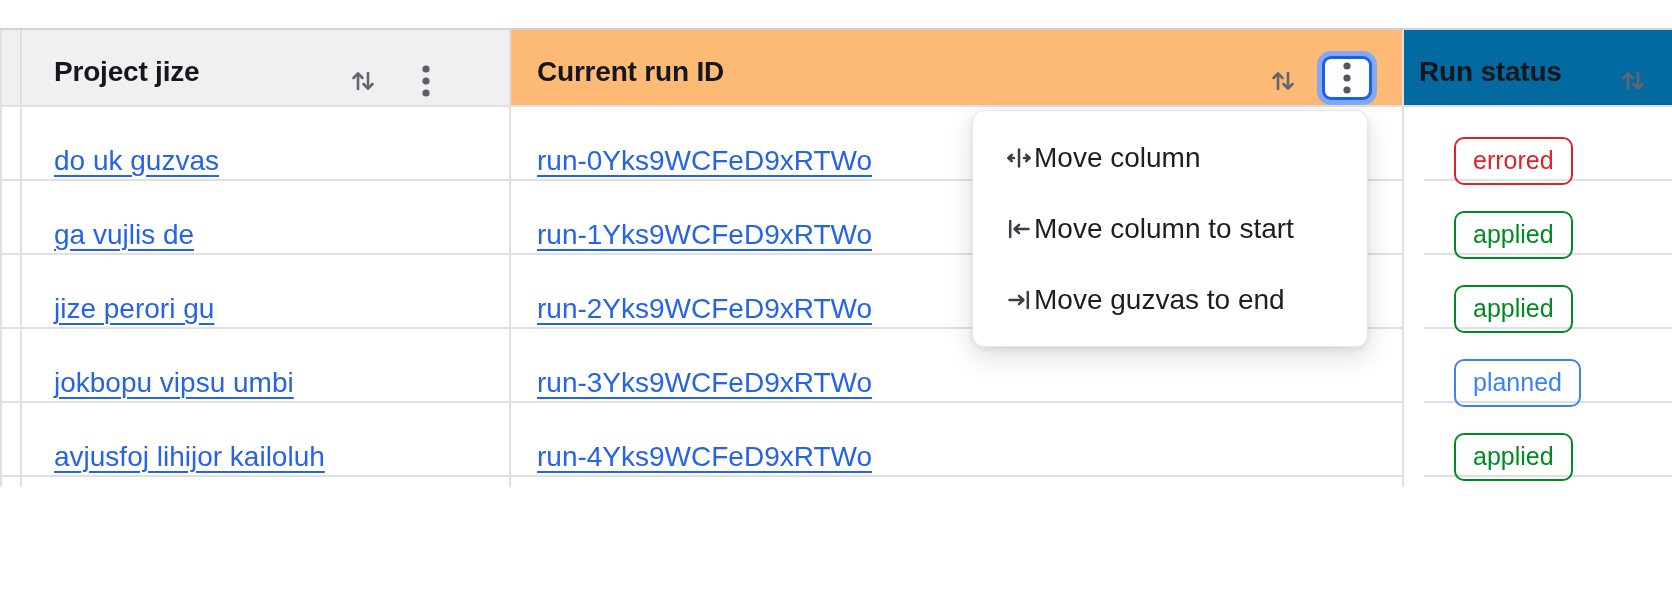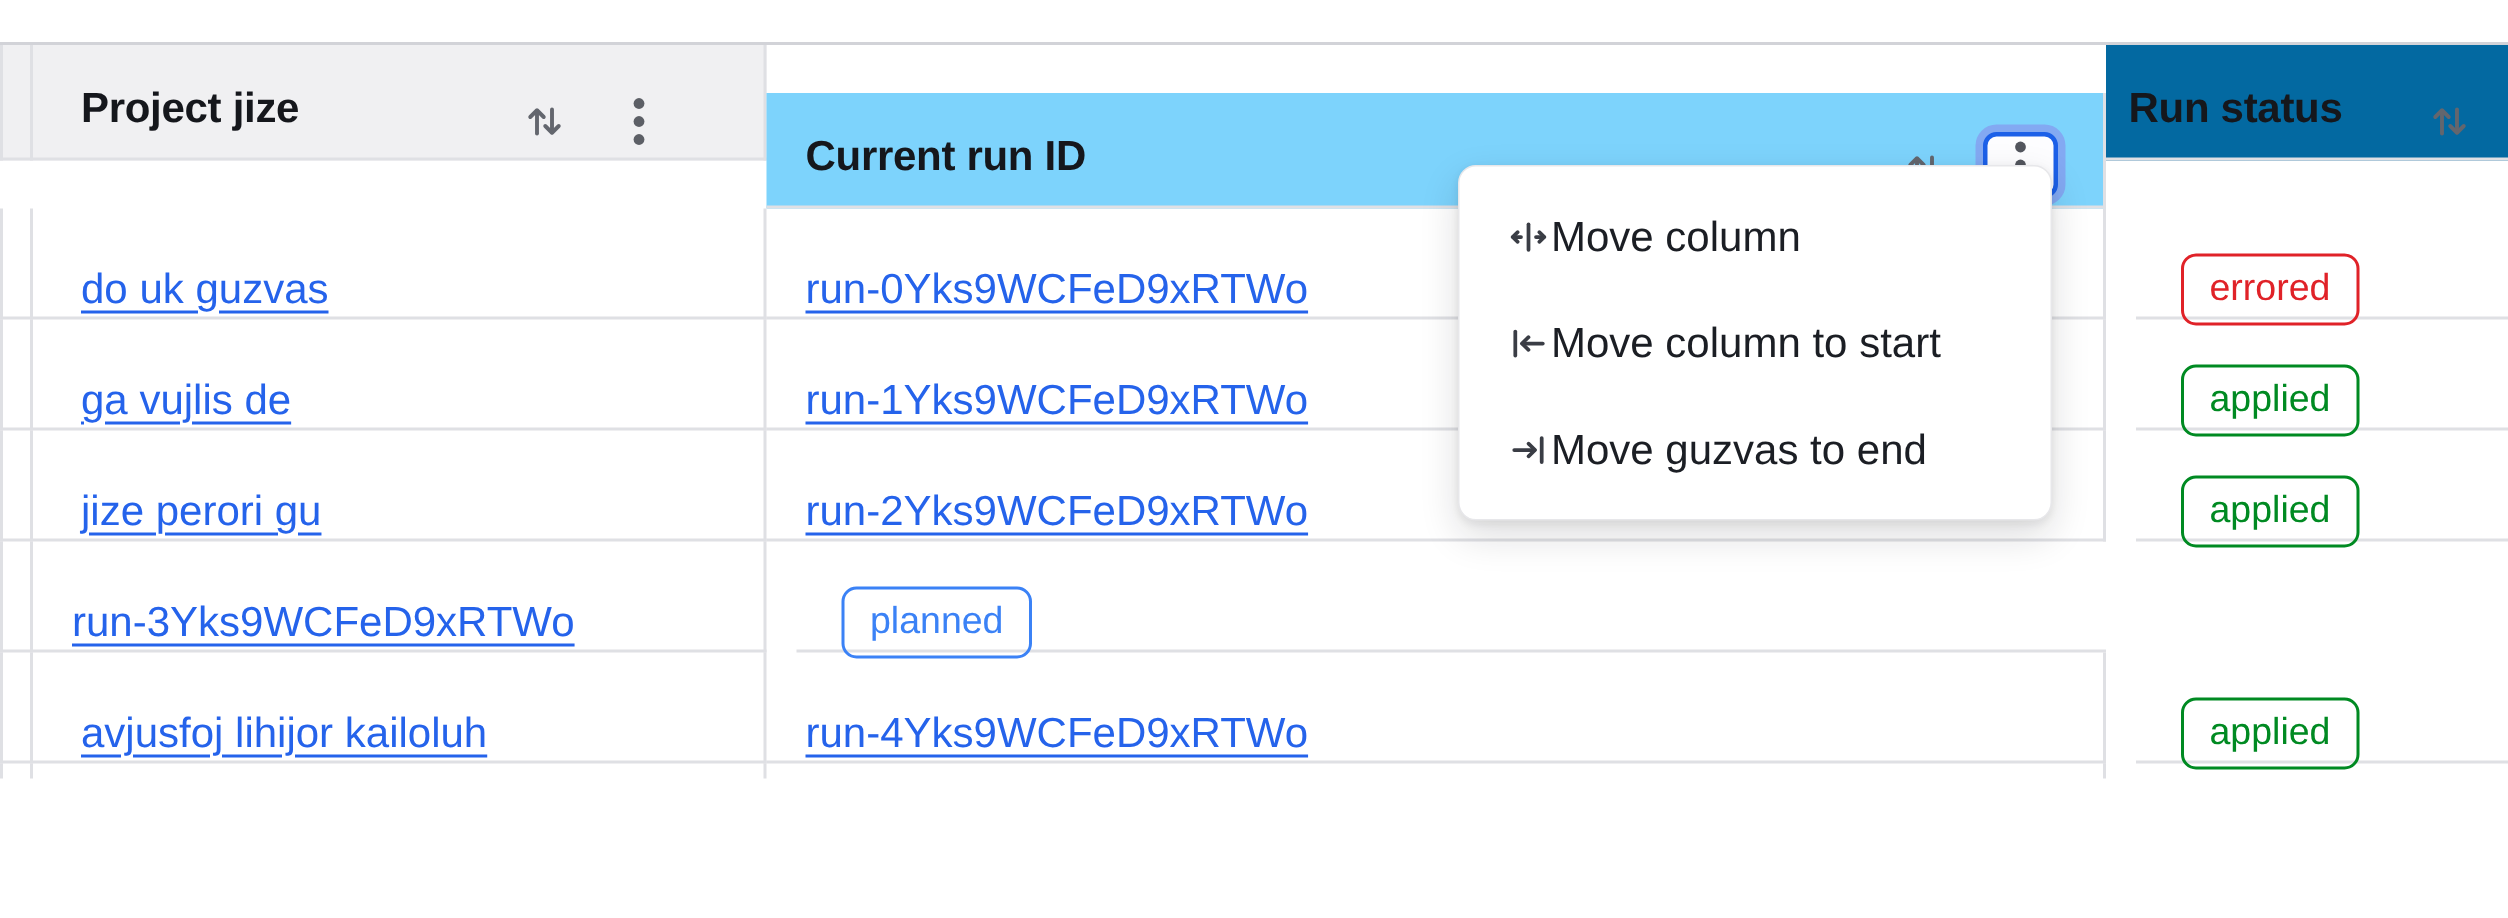--- a/index.html
+++ b/index.html
@@ -143,21 +143,21 @@
           <span>
             <svg width="10" height="32" viewBox="0 0 10 32" fill="#5c5f66">
               <circle cx="5" cy="4" r="3.6"></circle>
                 <circle cx="5" cy="16" r="3.6"></circle>
                 <circle cx="5" cy="28" r="3.6"></circle>
             </svg>
           </span>
         </button>
       </div>
 
-      <div class="th th-run" style="background: #7dd3fc; margin-top: 32px;">
+      <div class="th th-run" style="background: #fdba74;">
         <span>Current run ID</span>
         <button class="icon-btn sort-btn">
           <span>
             <svg width="30" height="30" viewBox="0 0 30 30" fill="none" stroke="#63666e" stroke-width="2.6" stroke-linecap="round" stroke-linejoin="round">
               <path d="M10 23 V8"></path>
                 <path d="M5.5 12 L10 7.5 L14.5 12"></path>
               <path d="M20 7 V22"></path>
                 <path d="M15.5 18 L20 22.5 L24.5 18"></path>
             </svg>
           </span>
@@ -224,20 +224,23 @@
       <div class="td td-run">
           <a class="link">run-2Yks9WCFeD9xRTWo</a>
         </div>
       <div class="td td-status">
           <span class="badge" style="color: rgb(0, 138, 34);">applied</span>
         </div>
     </div>
 
     <div class="tr">
       <div class="td"></div>
+      <div class="td td-project">
+          <a class="link">jokbopu vipsu umbi</a>
+        </div>
       <div class="td td-run">
           <a class="link">run-3Yks9WCFeD9xRTWo</a>
         </div>
       <div class="td td-status">
           <span class="badge" style="color: #3b82f6;">planned</span>
         </div>
     </div>
 
     <div class="tr">
       <div class="td"></div>

